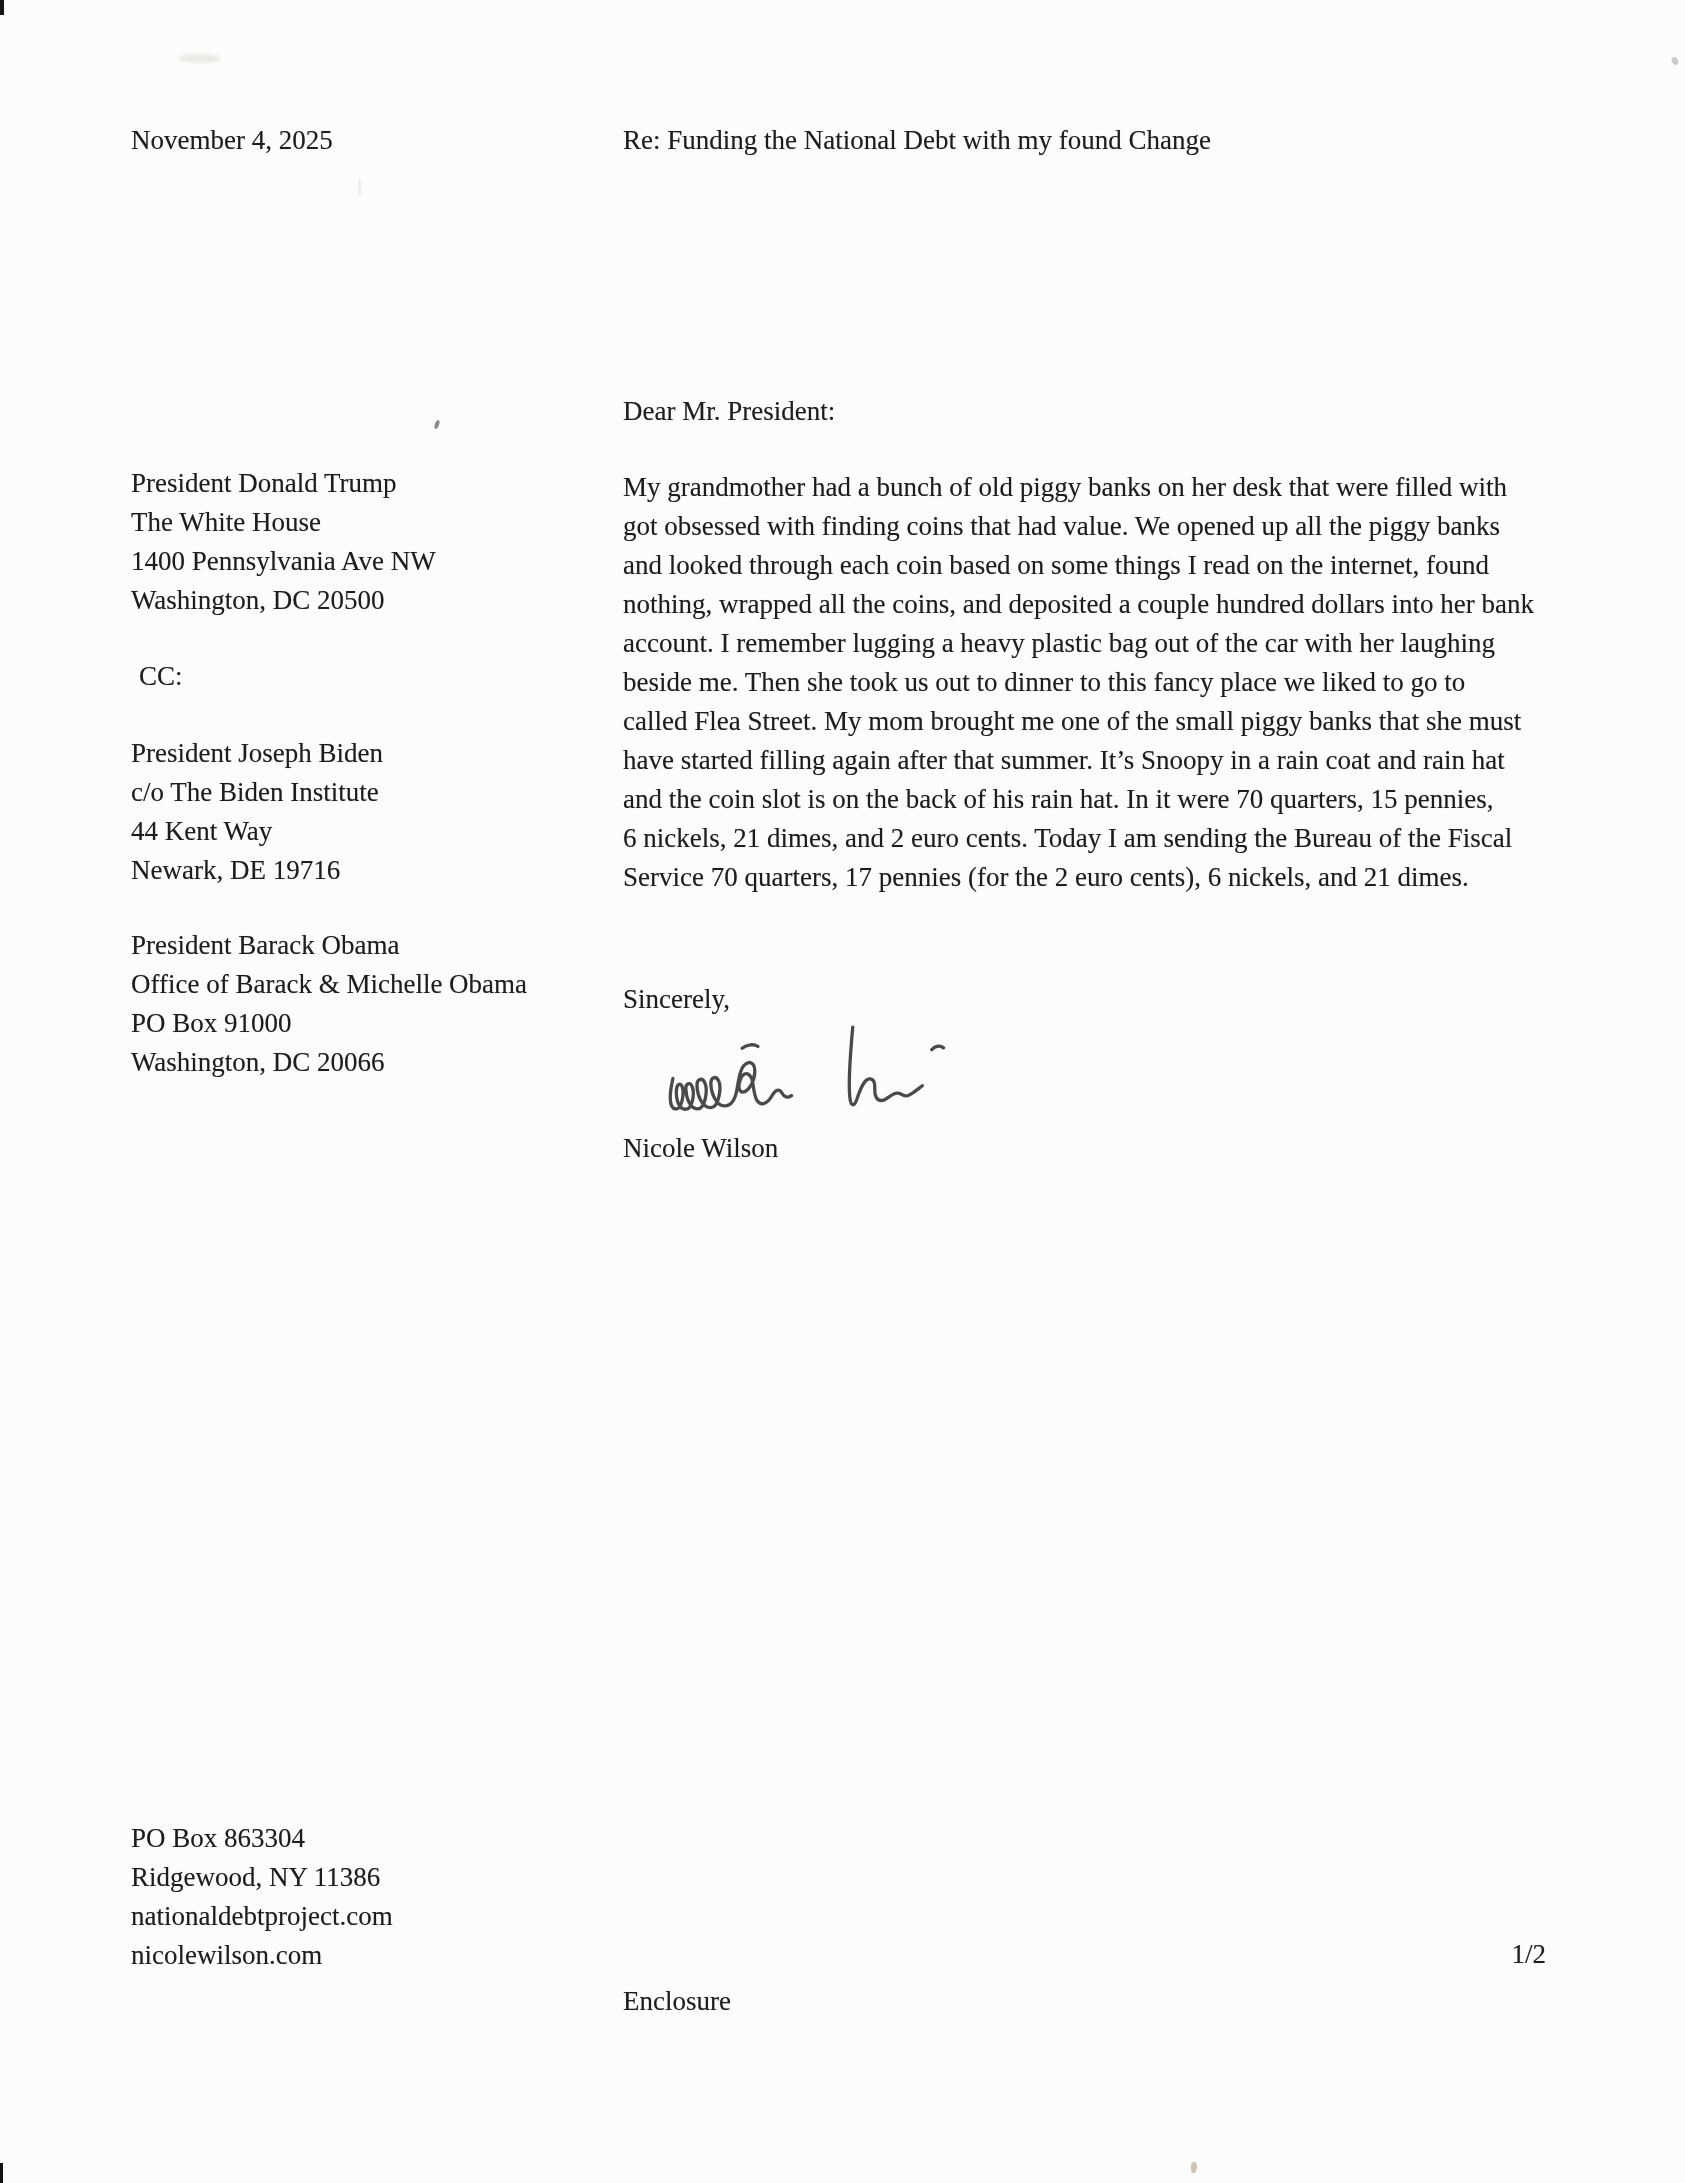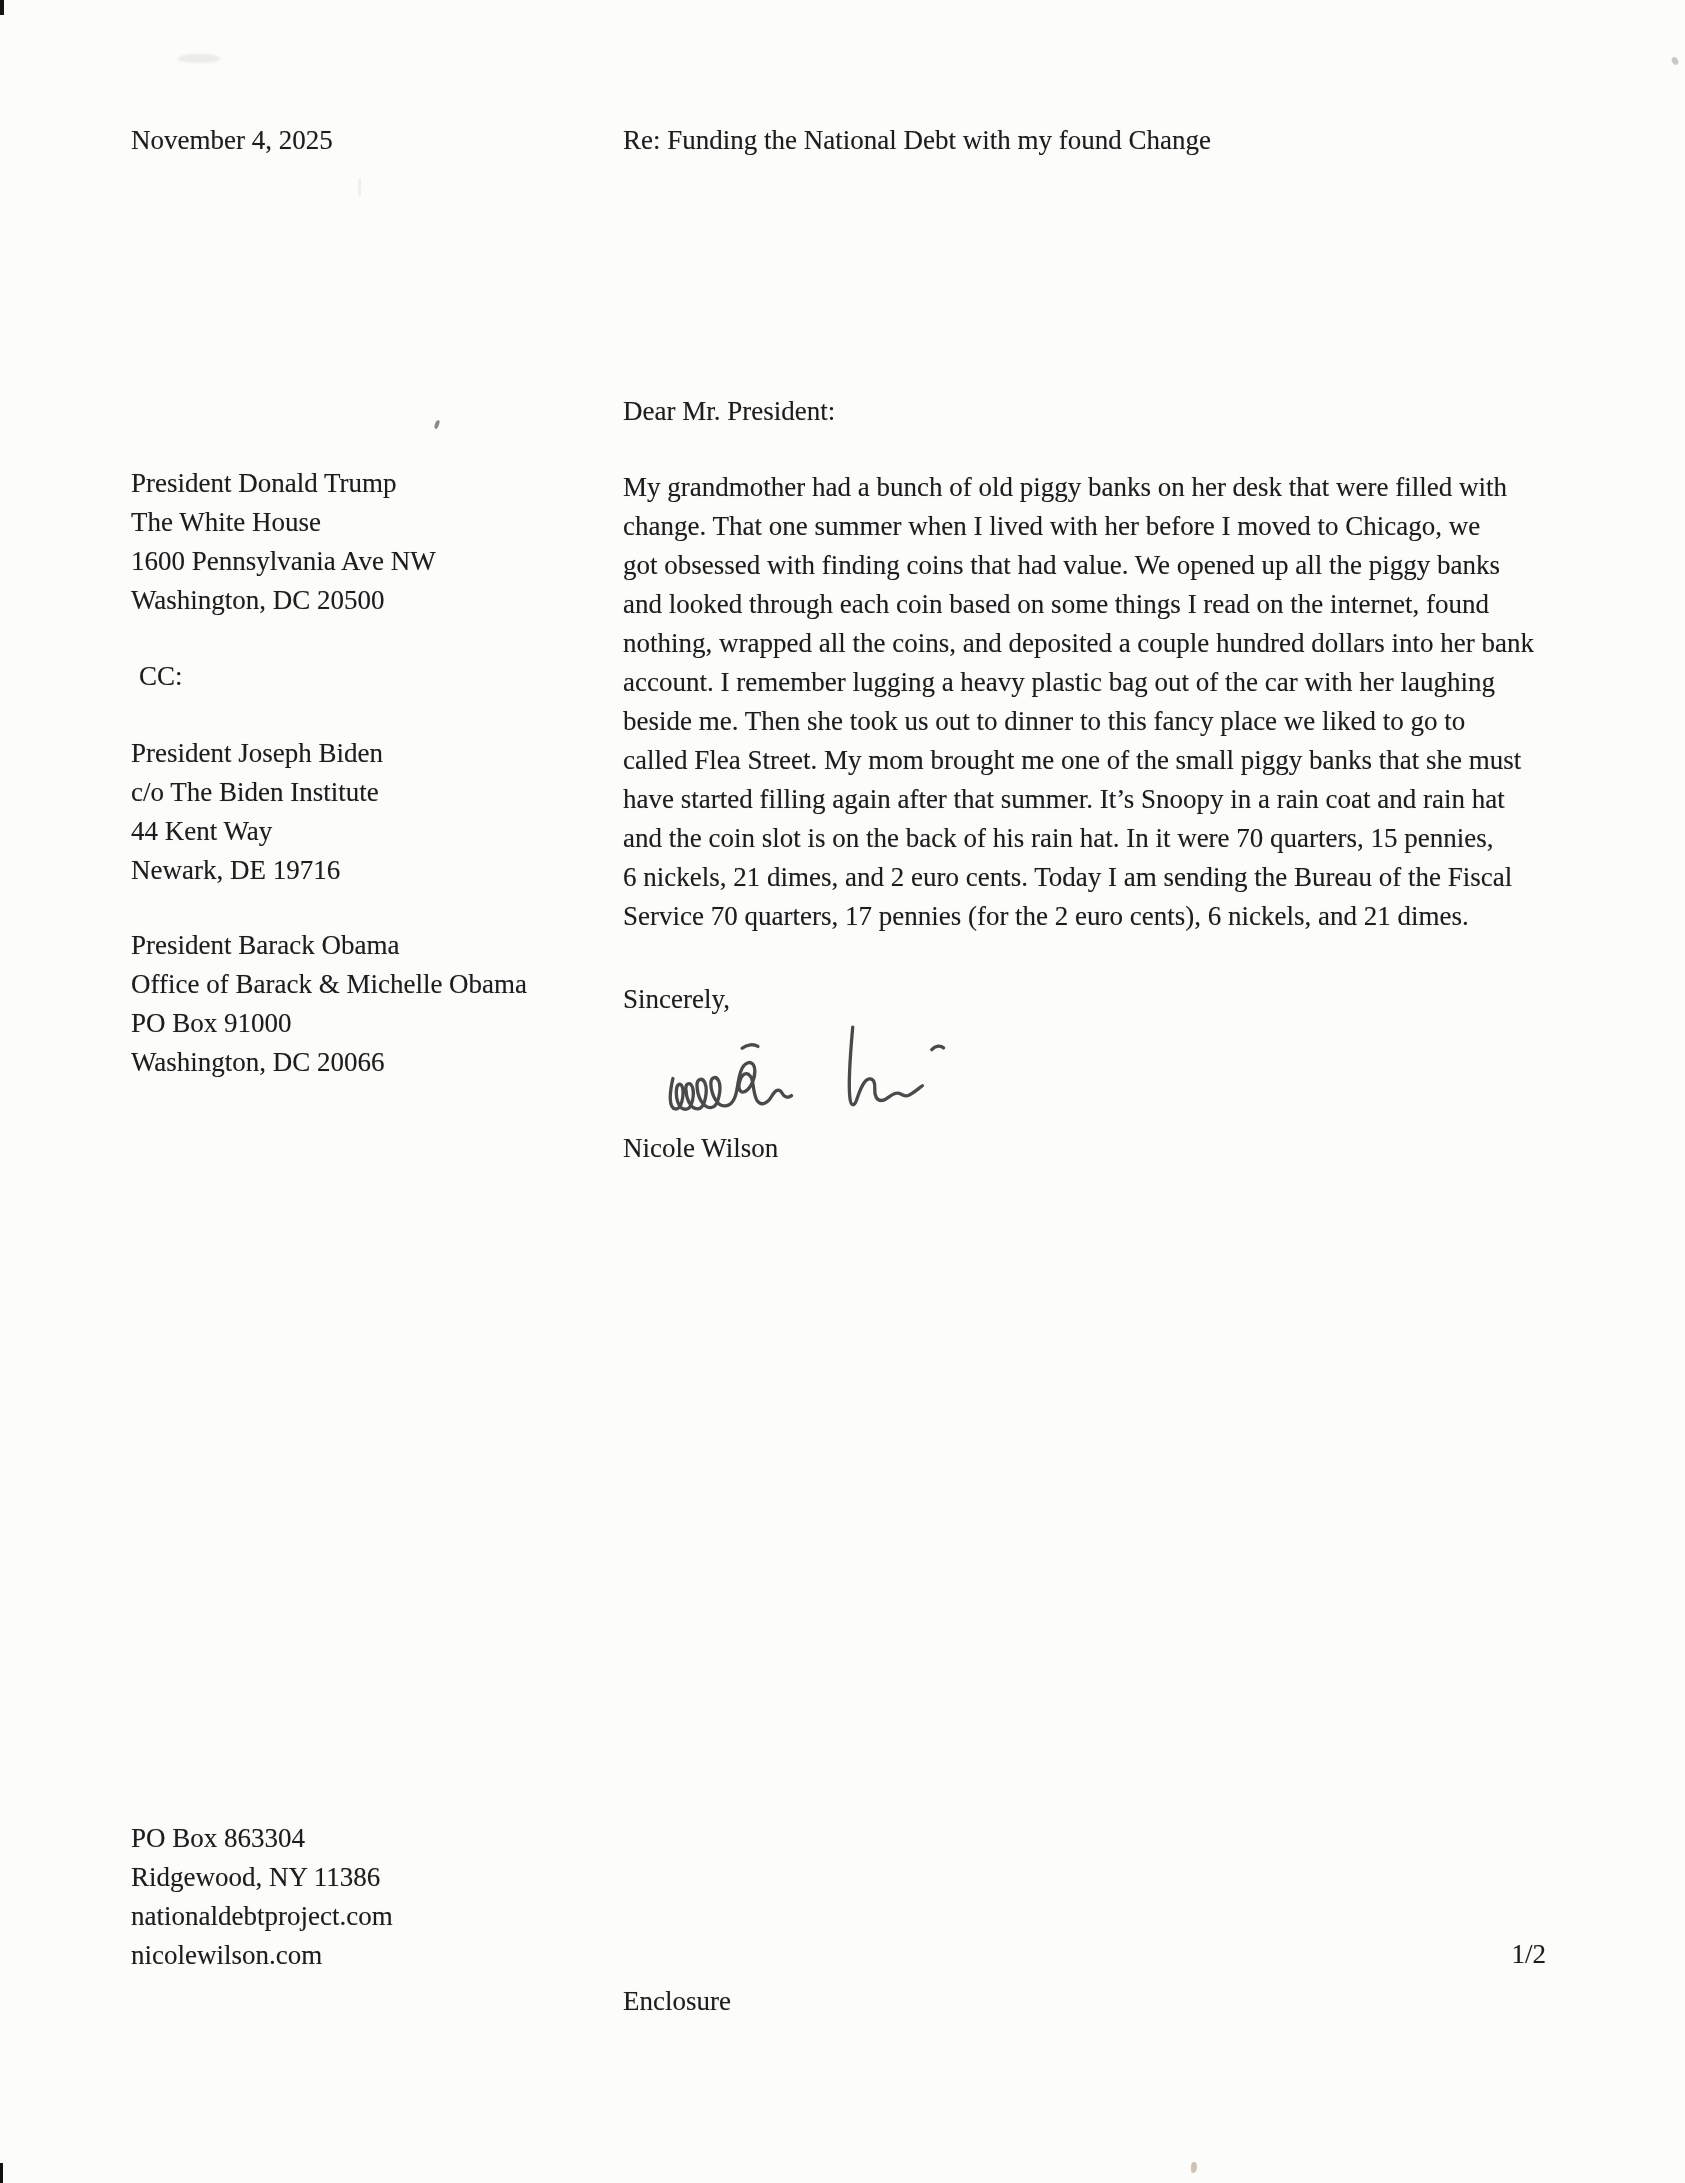--- a/index.html
+++ b/index.html
@@ -20,21 +20,21 @@
 </head>
 <body>
 
 <div class="abs scantext" style="left:131px;top:121px;">November 4, 2025</div>
 
 <div class="abs scantext" style="left:623px;top:121px;">Re: Funding the National Debt with my found Change</div>
 
 <div class="abs scantext" style="left:131px;top:464px;">
   <div class="line">President Donald Trump</div>
   <div class="line">The White House</div>
-  <div class="line">1600 Pennsylvania Ave NW</div>
+  <div class="line">1400 Pennsylvania Ave NW</div>
   <div class="line">Washington, DC 20500</div>
 </div>
 
 <div class="abs scantext" style="left:139px;top:657px;">CC:</div>
 
 <div class="abs scantext" style="left:131px;top:734px;">
   <div class="line">President Joseph Biden</div>
   <div class="line">c/o The Biden Institute</div>
   <div class="line">44 Kent Way</div>
   <div class="line">Newark, DE 19716</div>
@@ -44,21 +44,20 @@
   <div class="line">President Barack Obama</div>
   <div class="line">Office of Barack &amp; Michelle Obama</div>
   <div class="line">PO Box 91000</div>
   <div class="line">Washington, DC 20066</div>
 </div>
 
 <div class="abs scantext" style="left:623px;top:392px;">Dear Mr. President:</div>
 
 <div class="abs scantext" style="left:623px;top:468px;">
   <div class="line">My grandmother had a bunch of old piggy banks on her desk that were filled with</div>
-  <div class="line">change. That one summer when I lived with her before I moved to Chicago, we</div>
   <div class="line">got obsessed with finding coins that had value. We opened up all the piggy banks</div>
   <div class="line">and looked through each coin based on some things I read on the internet, found</div>
   <div class="line">nothing, wrapped all the coins, and deposited a couple hundred dollars into her bank</div>
   <div class="line">account. I remember lugging a heavy plastic bag out of the car with her laughing</div>
   <div class="line">beside me. Then she took us out to dinner to this fancy place we liked to go to</div>
   <div class="line">called Flea Street. My mom brought me one of the small piggy banks that she must</div>
   <div class="line">have started filling again after that summer. It’s Snoopy in a rain coat and rain hat</div>
   <div class="line">and the coin slot is on the back of his rain hat.  In it were 70 quarters, 15 pennies,</div>
   <div class="line">6 nickels, 21 dimes, and 2 euro cents. Today I am sending the Bureau of the Fiscal</div>
   <div class="line">Service 70 quarters, 17 pennies (for the 2 euro cents), 6 nickels, and 21 dimes.</div>

